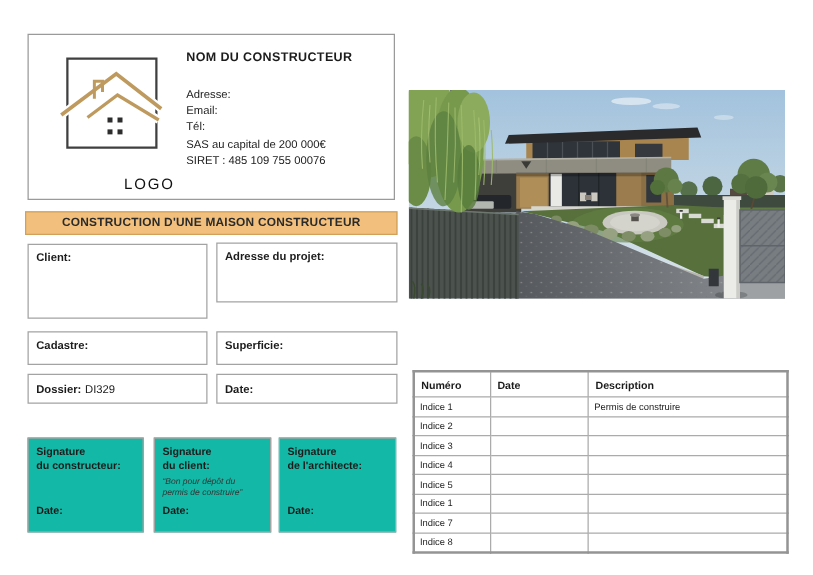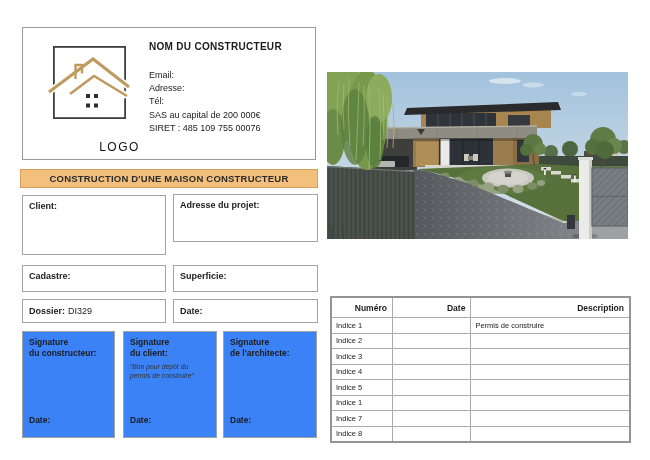--- a/index.html
+++ b/index.html
@@ -26,35 +26,35 @@
   .fbox.inline{display:flex;align-items:center;padding-left:6px}
   .fbox.inline .lab{padding:0}
   .fbox.inline .val{font-size:9px;margin-left:3px}
   .b-client{left:22px;top:195px;width:144px;height:60px}
   .b-adresse{left:173px;top:194px;width:145px;height:48px}
   .b-cadastre{left:22px;top:265px;width:144px;height:27px}
   .b-superficie{left:173px;top:265px;width:145px;height:27px}
   .b-dossier{left:22px;top:299px;width:144px;height:24px}
   .b-date{left:173px;top:299px;width:145px;height:24px}
   
-  .sig{border:1px solid #a3a3a3;background:#3b82f6;box-sizing:border-box;top:331px;height:107px}
+  .sig{border:1px solid #a3a3a3;background:#14b8a6;box-sizing:border-box;top:350px;height:76px}
   .sig-1{left:22px;width:93px}
   .sig-2{left:123px;width:94px}
   .sig-3{left:223px;width:94px}
   .sig .title{font-size:8.5px;font-weight:bold;line-height:1.3;padding:5px 6px 0 6px}
   .sig .note{font-size:6.8px;font-style:italic;color:#333;line-height:1.35;padding:3px 6px 0 6px}
   .sig .date{position:absolute;left:6px;bottom:12px;font-size:8.5px;font-weight:bold}
   
   .photo{left:327px;top:72px;width:301px;height:167px}
   .photo svg{display:block}
   
   .rev-table{left:330px;top:296px;width:301px}
   table{border-collapse:collapse;width:301px;table-layout:fixed;border:2px solid #949494}
   th,td{border:1px solid #ababab;overflow:hidden;white-space:nowrap}
-  th{font-size:8.5px;font-weight:bold;text-align:right;padding:3px 5px;height:13px}
+  th{font-size:8.5px;font-weight:bold;text-align:left;padding:3px 5px;height:13px}
   td{font-size:7.5px;padding:1px 4px;height:12.5px}
   .c1{width:61px}.c2{width:78px}.c3{width:158px}
 </style>
 </head>
 <body>
 
 <div class="abs header-box">
   <div class="logo-wrap">
     <svg width="73" height="73" viewBox="0 0 73 73">
       <rect x="0.9" y="0.9" width="71.2" height="71.2" fill="none" stroke="#3f3f3f" stroke-width="1.8"></rect>
@@ -74,22 +74,22 @@
         <rect x="33" y="48" width="4" height="4"></rect>
           <rect x="41" y="48" width="4" height="4"></rect>
         <rect x="33" y="57.5" width="4" height="4"></rect>
           <rect x="41" y="57.5" width="4" height="4"></rect>
       </g>
     </svg>
     <div class="logo-text">LOGO</div>
   </div>
   <div class="company-name">NOM DU CONSTRUCTEUR</div>
   <div class="contact">
+    <div>Adresse:</div>
     <div>Email:</div>
-    <div>Adresse:</div>
     <div>Tél:</div>
     <div>SAS au capital de 200 000€</div>
     <div>SIRET : 485 109 755 00076</div>
   </div>
 </div>
 
 <div class="abs banner">
   <span>CONSTRUCTION D'UNE MAISON CONSTRUCTEUR</span>
 </div>
 

